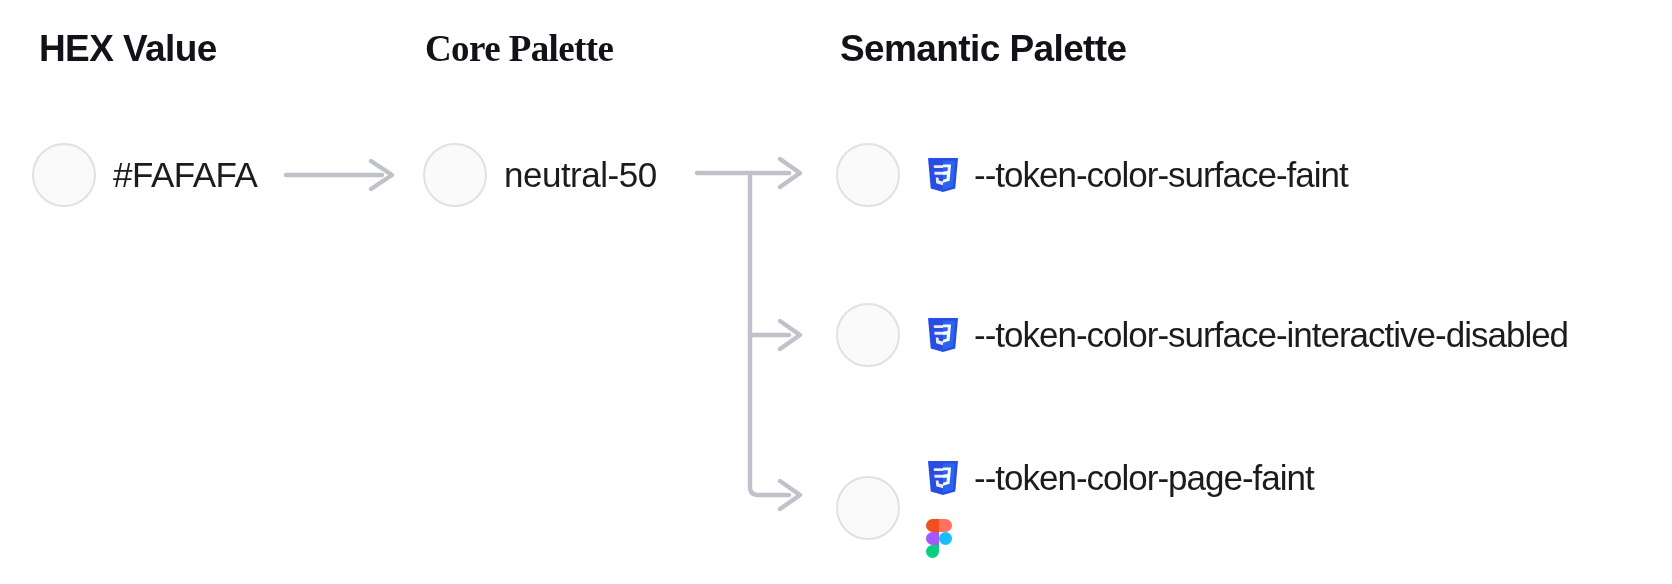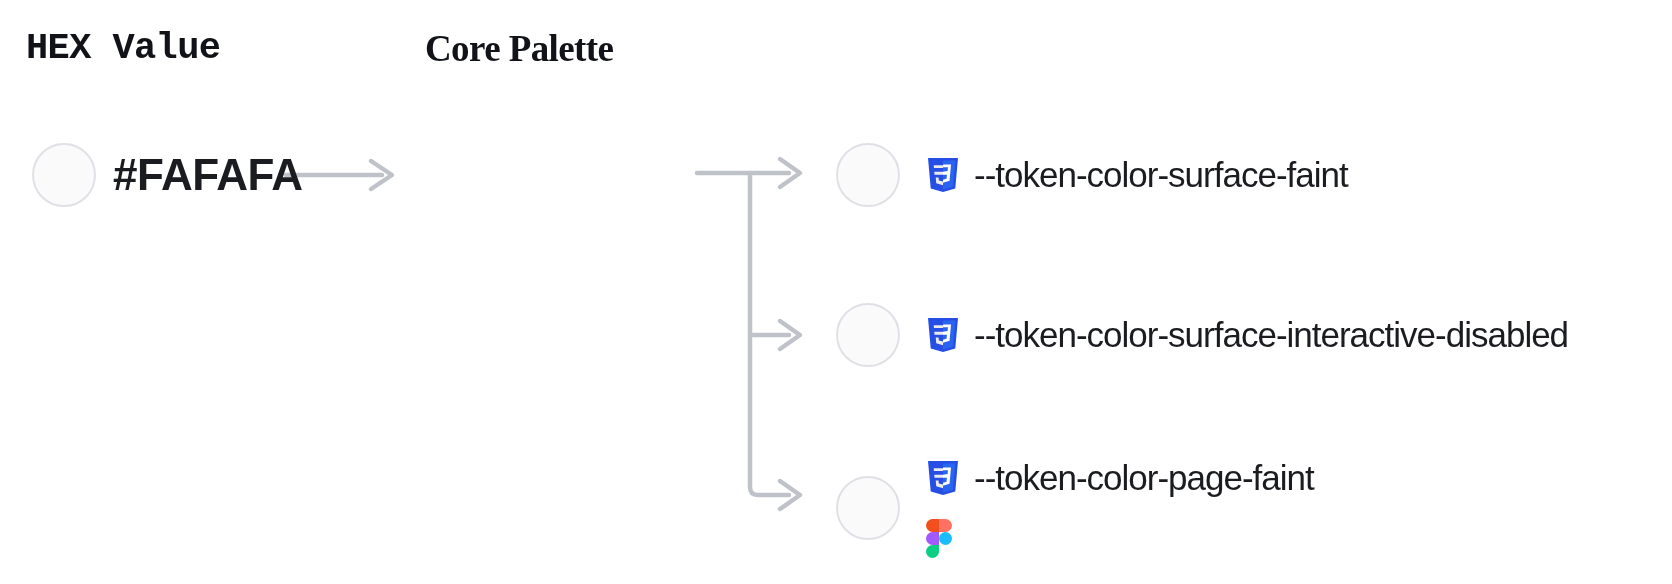--- a/index.html
+++ b/index.html
@@ -18,21 +18,21 @@
   .col-header {
     position: absolute;
     top: 30px;
     font-size: 37px;
     font-weight: 700;
     letter-spacing: -0.6px;
     color: var(--c-heading_text, #111318);
     white-space: nowrap;
     line-height: 1;
   }
-  .hdr-hex { left: 26px; font-family: Liberation Mono, monospace; }
+  .hdr-hex { left: 39px; }
   .hdr-core { left: 425px; font-family: Liberation Serif, serif; }
   .hdr-semantic { left: 840px; }
 
   .swatch {
     width: 64px;
     height: 64px;
     border-radius: 50%;
     background: var(--c-swatch_fill, #fafafa);
     border: 2.5px solid var(--c-swatch_border, #dfe1e6);
     box-sizing: border-box;
@@ -41,22 +41,22 @@
   .node {
     position: absolute;
     display: flex;
     align-items: center;
     height: 64px;
   }
   .node-hex { left: 32px; top: 143px; }
   .node-core { left: 423px; top: 143px; }
   .node-label {
     margin-left: 17px;
-    font-size: 44px;
-    font-weight: 700;
+    font-size: 35px;
+    font-weight: 400;
     letter-spacing: -0.5px;
     color: var(--c-body_text, #1a1c20);
     white-space: nowrap;
   }
 
   .sem-row {
     position: absolute;
     left: 836px;
     display: flex;
     align-items: center;
@@ -103,39 +103,44 @@
     fill: none;
   }
 </style>
 </head>
 <body>
 
 <div class="canvas">
 
   <div class="col-header hdr-hex">HEX Value</div>
   <div class="col-header hdr-core">Core Palette</div>
+  <div class="col-header hdr-semantic">Semantic Palette</div>
 
   <svg class="connector-layer" width="1672" height="584" viewBox="0 0 1672 584" aria-hidden="true">
 
     <line x1="286" y1="175" x2="382" y2="175"></line>
     <polyline points="371,161 392,175 371,189"></polyline>
 
     <line x1="697" y1="173" x2="789" y2="173"></line>
     <polyline points="780,159 800,173 780,187"></polyline>
     <path d="M750,173 L750,487 Q750,495 758,495 L789,495"></path>
     <line x1="750" y1="335" x2="789" y2="335"></line>
     <polyline points="780,321 800,335 780,349"></polyline>
     <polyline points="780,481 800,495 780,509"></polyline>
   </svg>
 
   <div class="node node-hex">
     <div class="swatch" style="background-color: rgb(250, 250, 250);"></div>
     <div class="node-label">#FAFAFA</div>
   </div>
 
+  <div class="node node-core">
+    <div class="swatch" style="background-color: rgb(250, 250, 250);"></div>
+    <div class="node-label">neutral-50</div>
+  </div>
 
   <div class="sem-row sem-row-1">
     <div class="swatch" style="background-color: rgb(250, 250, 250);"></div>
     <div class="sem-lines">
       <div class="sem-line">
         <span class="icon-slot">
           <svg width="34" height="38" viewBox="0 0 512 512">
             <path fill="#264de4" d="M71.357 460.819L30.272 0h451.456l-41.129 460.746L255.724 512z"></path>
             <path fill="#2965f1" d="M405.388 431.408l35.148-393.73H256v435.146z"></path>
             <path fill="#ebebeb" d="M124.46 208.59l3.747 42.27H256v-42.27zM119.419 150.715H256v-42.27H115.672zM256 355.372l-.185.052-62.927-16.994-4.02-45.093h-42.442l7.917 88.741 101.476 28.192.181-.051z"></path>

